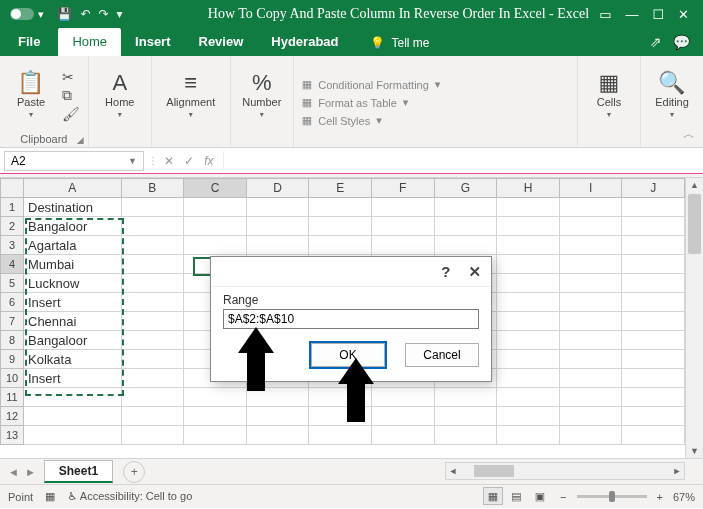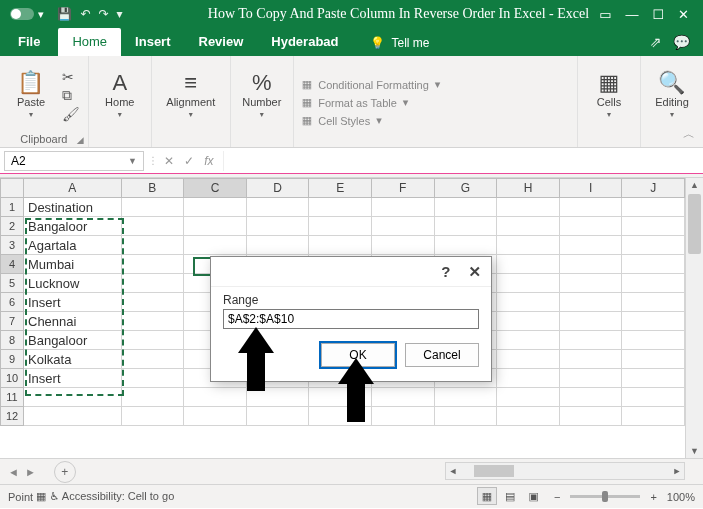--- a/index.html
+++ b/index.html
@@ -68,35 +68,35 @@
 .sheettabs { height: 26px; border-top: 1px solid #d4d4d4; background: #f3f2f1; display: flex; align-items: center; position: relative; }
 .sheettabs .nav { display: flex; gap: 6px; padding: 0 8px; color: #888; font-size: 11px; }
 .sheettabs .tab { background: #fff; border: 1px solid #bdbdbd; border-bottom: 2px solid #107c41; padding: 3px 14px; font-size: 12px; font-weight: 600; color: #222; }
 .sheettabs .add { width: 22px; height: 22px; border: 1px solid #ccc; border-radius: 11px; display: flex; align-items: center; justify-content: center; margin-left: 10px; color: #666; }
 .sheettabs .hscroll { position: absolute; right: 18px; top: 3px; width: 240px; height: 18px; background: #f0f0f0; border: 1px solid #d4d4d4; display: flex; align-items: center; }
 .sheettabs .hscroll .thumb { width: 40px; height: 12px; background: #c8c8c8; margin-left: 14px; }
 .sheettabs .hscroll .arr { width: 14px; text-align: center; font-size: 9px; color: #666; }
 
 
 .status { height: 24px; border-top: 1px solid #d4d4d4; background: #f3f2f1; display: flex; align-items: center; font-size: 11px; color: #555; }
-.status .left { display: flex; align-items: center; gap: 3px; padding-left: 8px; }
+.status .left { display: flex; align-items: center; gap: 12px; padding-left: 8px; }
 .status .right { margin-left: auto; display: flex; align-items: center; gap: 10px; padding-right: 8px; }
 .status .views span { padding: 2px 4px; border: 1px solid transparent; }
 .status .views span.act { border-color: #bbb; background: #e8e8e8; }
 .slider { width: 70px; height: 3px; background: #c0c0c0; position: relative; }
 .slider::after { content: ""; position: absolute; left: 50%; top: -4px; width: 6px; height: 11px; background: #888; border-radius: 2px; transform: translateX(-50%); }
 
 
 .dialog { position: absolute; left: 210px; top: 256px; width: 282px; background: #fff; border: 1px solid #888; box-shadow: 3px 3px 12px rgba(0,0,0,0.25); z-index: 50; }
 .dialog .titlerow { height: 30px; display: flex; align-items: center; justify-content: flex-end; padding: 0 10px; gap: 18px; background: #fff; border-bottom: 1px solid #eee; }
 .dialog .titlerow span { font-size: 15px; font-weight: bold; color: #444; cursor: pointer; }
 .dialog .body { padding: 6px 12px 14px; }
 .dialog .lbl { font-size: 12px; color: #333; margin-bottom: 2px; }
 .dialog input.range { width: 100%; height: 20px; border: 1px solid #7a7a7a; padding: 0 4px; font-size: 12px; font-family: Arial; }
-.dialog .btns { display: flex; justify-content: flex-end; gap: 10px; margin-top: 14px; }
+.dialog .btns { display: flex; justify-content: flex-end; gap: 20px; margin-top: 14px; }
 .dialog .btns button { width: 74px; height: 24px; font-size: 12px; background: #fdfdfd; border: 1px solid #adadad; cursor: pointer; }
 .dialog .btns button.ok { outline: 2px solid #0067c0; }
 
 
 .arrow { position: absolute; z-index: 60; }
 .arrow .shaft { width: 18px; height: 38px; background: #000; margin: 0 auto; }
 .arrow .head { width: 0; height: 0; border-left: 18px solid transparent; border-right: 18px solid transparent; border-bottom: 26px solid #000; margin: 0 auto; }
 </style>
 </head>
 <body>
@@ -409,37 +409,51 @@
             <td class="cell"></td>
             <td class="cell"></td>
             <td class="cell"></td>
             <td class="cell"></td>
             <td class="cell"></td>
             <td class="cell"></td>
             <td class="cell"></td>
             <td class="cell"></td>
             <td class="cell"></td>
           </tr>
+      <tr>
+            <th class="rowh">13</th>
+            <td class="cell"></td>
+            <td class="cell"></td>
+            <td class="cell"></td>
+            <td class="cell"></td>
+            <td class="cell"></td>
+            <td class="cell"></td>
+            <td class="cell"></td>
+            <td class="cell"></td>
+            <td class="cell"></td>
+            <td class="cell"></td>
+          </tr>
     </tbody>
       </table>
     <div class="marching" style="left:25px; top:40px; width:99px; height:178px;"></div>
     <div class="activecell" style="left:193px; top:79px; width:67px; height:19px;"></div>
   </div>
   <div class="vscroll">
     <div class="arr up">▲</div>
     <div class="thumb"></div>
     <div class="arr dn">▼</div>
   </div>
 </div>
 
 <div class="sheettabs">
   <div class="nav">
     <span>◄</span>
     <span>►</span>
   </div>
+  <div class="tab">Sheet1</div>
   <div class="add">
       <span>+</span>
     </div>
   <div class="hscroll">
     <span class="arr">◄</span>
     <div class="thumb"></div>
     <span class="arr" style="margin-left:auto">►</span>
   </div>
 </div>
 
@@ -453,21 +467,21 @@
   </div>
   <div class="right">
     <span class="views">
       <span class="act">▦</span>
       <span>▤</span>
       <span>▣</span>
     </span>
     <span>−</span>
     <div class="slider"></div>
     <span>+</span>
-    <span>100%</span>
+    <span>67%</span>
   </div>
 </div>
 
 <div class="dialog">
   <div class="titlerow">
     <span>?</span>
     <span>✕</span>
   </div>
   <div class="body">
     <div class="lbl">Range</div>

